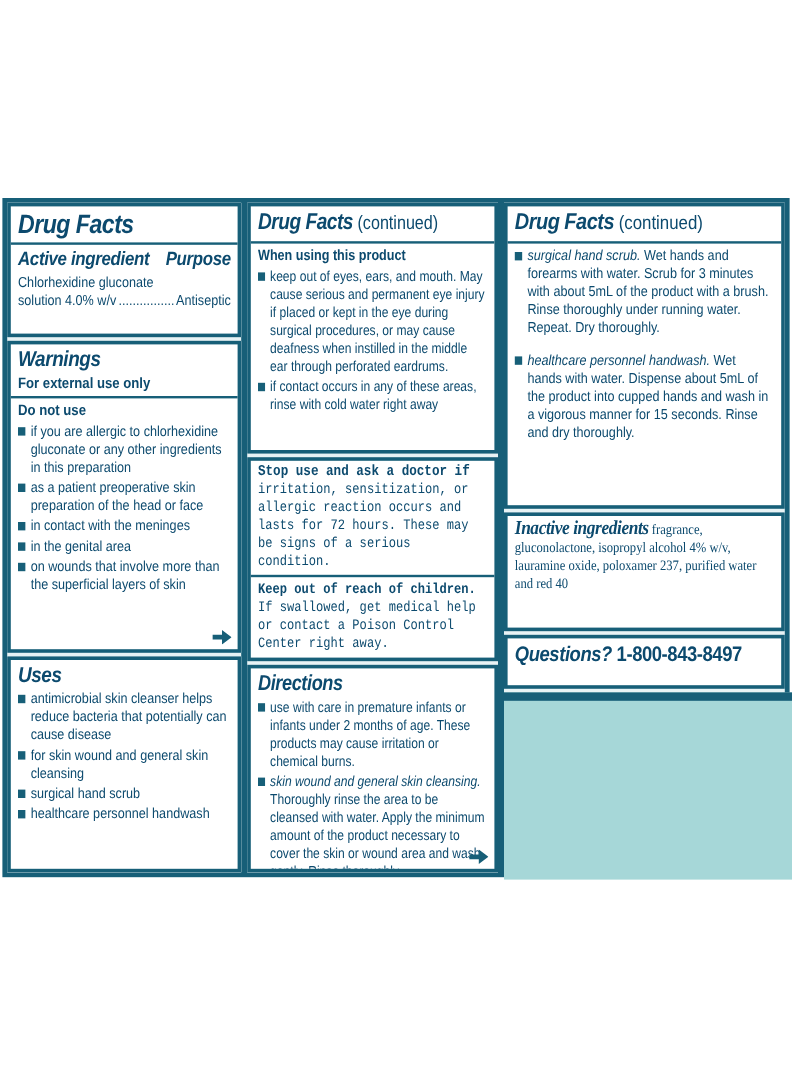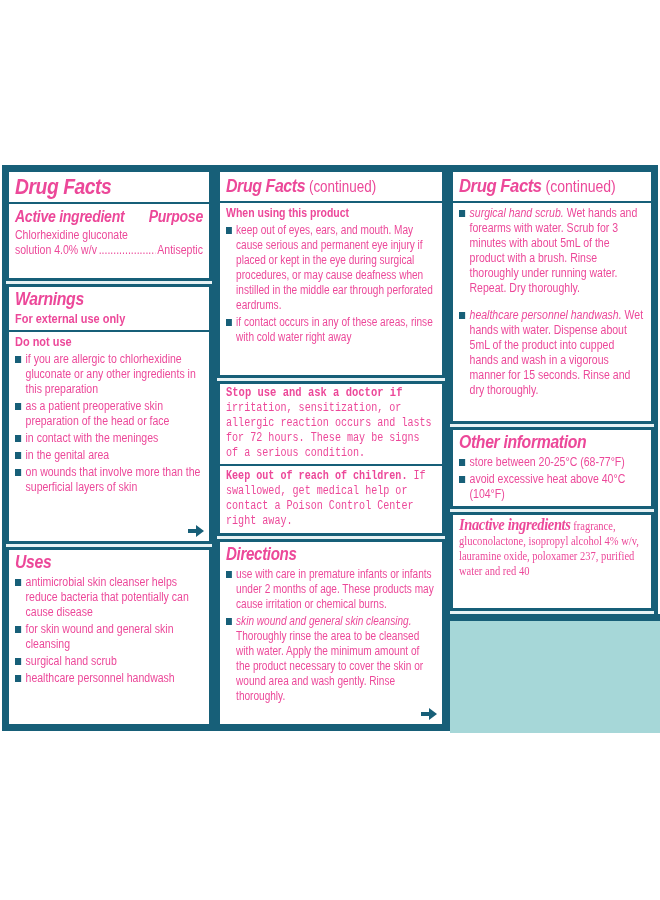--- a/index.html
+++ b/index.html
@@ -1,17 +1,17 @@
 <!DOCTYPE html>
 <html><head>
 <meta charset="utf-8">
 <style>
   html,body{margin:0;padding:0;background:#fff;}
   .canvas{position:relative;width:660px;height:900px;background:#ffffff;overflow:hidden;
-          font-family:"Liberation Sans",sans-serif;color:#ec4899;}
+          font-family:"Liberation Sans",sans-serif;color:#0c4a6e;}
   .frame{position:absolute;left:2px;top:165px;width:656px;height:566px;
          background:#175F78;padding:4px;box-sizing:border-box;display:flex;gap:5px;}
   .col{display:flex;flex-direction:column;gap:3px;background:#E8F3F5;box-sizing:border-box;}
   .col1{width:206px;}
   .col2{width:228px;}
   .col3{flex:1;}
   .box{background:#fff;border:3px solid #175F78;box-sizing:border-box;
        padding:2px 6px 4px;position:relative;overflow:hidden;}
   .grow{flex:1;}
   .mh-a{min-height:112px;}
@@ -189,38 +189,33 @@
             <span class="sq"></span>
             <span class="bt"><i>surgical hand scrub.</i> <span>Wet hands and forearms with water. Scrub for 3 minutes with about 5mL of the product with a brush. Rinse thoroughly under running water. Repeat. Dry thoroughly.</span></span>
           </div>
           <div class="bul sp">
             <span class="sq"></span>
             <span class="bt"><i>healthcare personnel handwash.</i> <span>Wet hands with water. Dispense about 5mL of the product into cupped hands and wash in a vigorous manner for 15 seconds. Rinse and dry thoroughly.</span></span>
           </div>
         </div>
       </div>
 
-      <div class="box mh-f">
-        <div class="tx tx1">
-          <div class="sec-head">Other information</div>
-          <div class="bul">
-            <span class="sq"></span>
-            <span class="bt">store between 20-25°C (68-77°F)</span>
-          </div>
-          <div class="bul">
-            <span class="sq"></span>
-            <span class="bt">avoid excessive heat above 40°C (104°F)</span>
-          </div>
-        </div>
-      </div>
 
       <div class="box mh-g">
         <div class="tx tx1">
           <p class="body"><span class="inact">Inactive ingredients</span> <span>fragrance, gluconolactone, isopropyl alcohol 4% w/v, lauramine oxide, poloxamer 237, purified water and red 40</span></p>
         </div>
       </div>
 
+      <div class="box mh-h">
+        <div class="tx tx1">
+          <div class="q-row">
+            <span class="q1">Questions?</span>
+            <span class="q2">1-800-843-8497</span>
+          </div>
+        </div>
+      </div>
 
       <div class="cyan"></div>
     </div>
 
   </div>
 </div>
 
 </body></html>

